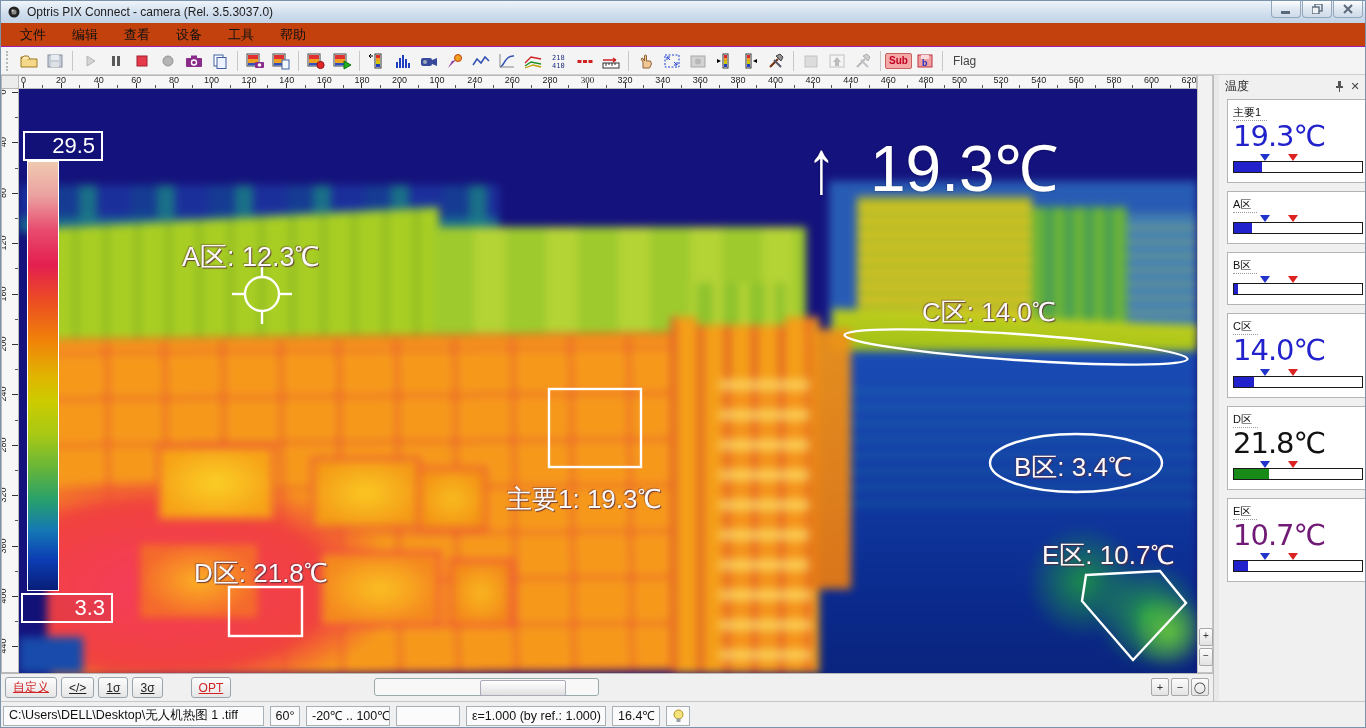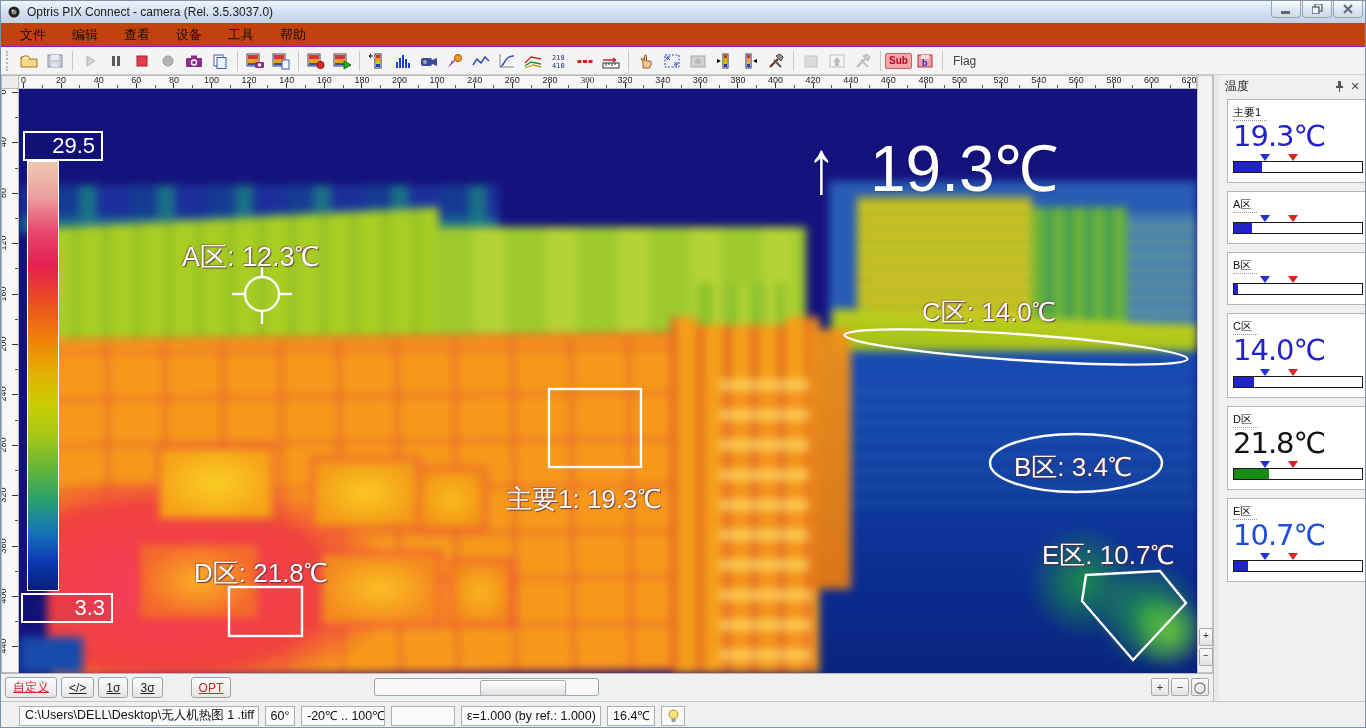--- a/index.html
+++ b/index.html
@@ -738,21 +738,21 @@
     <div class="p-value" style="color: rgb(17, 17, 17);">21.8℃</div>
     <div class="p-bar">
       <span class="p-fill" style="width: 27%; background: rgb(23, 138, 23);"></span>
       <span class="p-mark m-blue" style="left: 24%;"></span>
       <span class="p-mark m-red" style="left: 46%;"></span>
     </div>
   </div>
 
   <div class="panel">
     <div class="p-label">E区</div>
-    <div class="p-value" style="color: #1d4ed8;">10.7℃</div>
+    <div class="p-value" style="color: #701a75;">10.7℃</div>
     <div class="p-bar">
       <span class="p-fill" style="width: 11%; background: rgb(34, 34, 204);"></span>
       <span class="p-mark m-blue" style="left: 24%;"></span>
       <span class="p-mark m-red" style="left: 46%;"></span>
     </div>
   </div>
 </div>
   </div>
 
   <div class="bottombar">
@@ -763,21 +763,21 @@
     <span class="bb-btn bb-red bb-opt">OPT</span>
     <span class="h-scroll">
         <span class="h-thumb"></span>
       </span>
     <span class="bb-corner" style="left:1150px;">+</span>
     <span class="bb-corner" style="left:1170px;">−</span>
     <span class="bb-corner" style="left:1190px;">◯</span>
   </div>
 
   <div class="statusbar">
-    <span class="sf" style="width:240px;margin-left:18px;">C:\Users\DELL\Desktop\无人机热图 1 .tiff</span>
+    <span class="sf" style="width:261px;margin-left:2px;">C:\Users\DELL\Desktop\无人机热图 1 .tiff</span>
     <span class="sf" style="width:30px;justify-content:center;">60°</span>
     <span class="sf" style="width:84px;">-20℃ .. 100℃</span>
     <span class="sf" style="width:64px;"></span>
     <span class="sf" style="width:140px;">ε=1.000 (by ref.: 1.000)</span>
     <span class="sf" style="width:48px;">16.4℃</span>
     <span class="sf" style="width:24px;justify-content:center;">
       <svg width="11" height="14">
           <circle cx="5.5" cy="5.5" r="4.5" fill="#f6e27a" stroke="#b09020"></circle>
           <rect x="3.5" y="9.5" width="4" height="3.5" fill="#9aa0a8"></rect>
         </svg>

